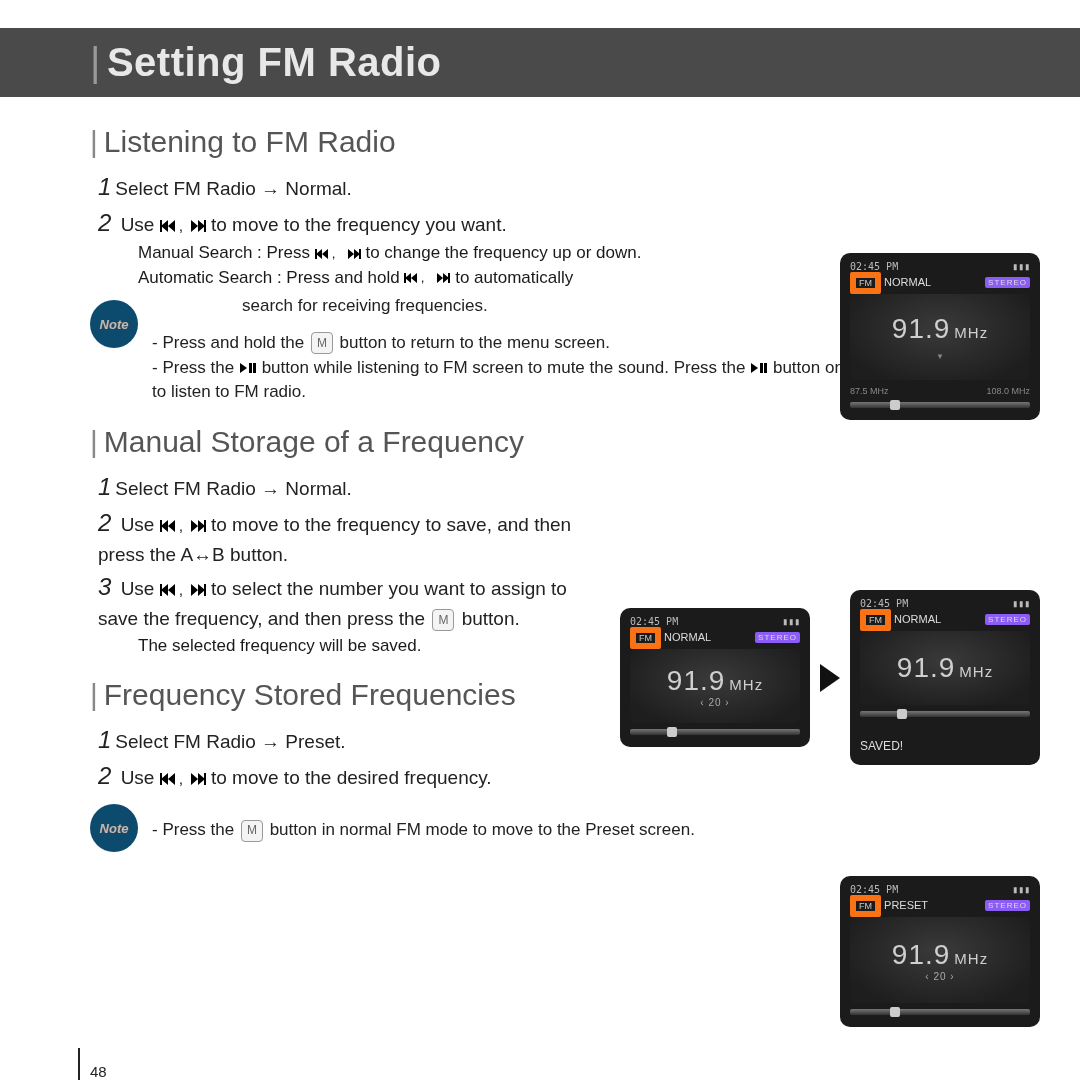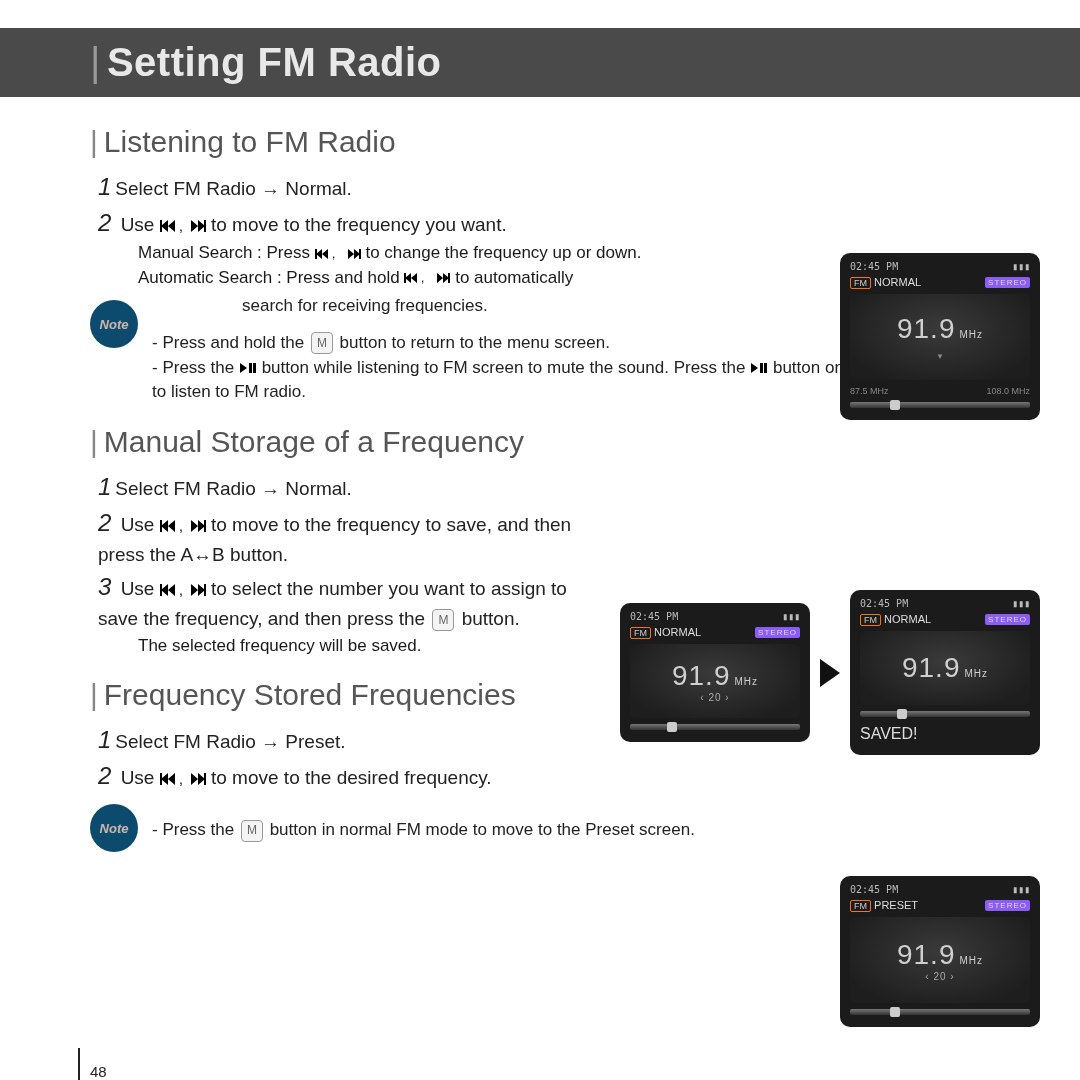--- a/index.html
+++ b/index.html
@@ -63,33 +63,33 @@
     width: 200px;
     background: #1b1b1b;
     border-radius: 10px;
     padding: 8px 10px 12px 10px;
     color:#ddd;
     font-size:11px;
     position:relative;
   }
   .dev-top { display:flex; justify-content:space-between; font-family: monospace; font-size:10px; color:#bbb; margin-bottom:4px;}
   .dev-row2 { display:flex; justify-content:space-between; align-items:center; margin-bottom:6px;}
-  .fm-badge { border:1px solid #f97316; border-radius:2px; font-size:9px; padding:0 3px; color:#ccc;}
+  .fm-badge { border:6px solid #f97316; border-radius:2px; font-size:9px; padding:0 3px; color:#ccc;}
   .screen-body {
     background: radial-gradient(ellipse at 50% 40%, #3a3a3a 0%, #1e1e1e 80%);
     height:86px; border-radius:6px;
     display:flex; flex-direction:column; align-items:center; justify-content:center;
   }
   .freq-big { color:#cfcfcf; font-size:28px; letter-spacing:1px; }
-  .freq-big .hz { font-size:10px; vertical-align:baseline; margin-left:4px;}
+  .freq-big .hz { font-size:15px; vertical-align:baseline; margin-left:4px;}
   .dev-sub { font-size:10px; color:#aaa; margin-top:0; letter-spacing:1px;}
   .dev-foot { display:flex; justify-content:space-between; font-size:9px; color:#888; margin-top:6px;}
   .dev-bar { height:6px; background:linear-gradient(#777,#333); border-radius:2px; margin-top:6px; position:relative;}
   .dev-bar::after{content:'';position:absolute;left:22%;top:-2px;width:10px;height:10px;background:#ccc;border-radius:2px;}
-  .dev-saved { font-size:16px; color:#ddd; margin-top:8px; }
+  .dev-saved { font-size:12px; color:#ddd; margin-top:22px; }
   .stereo-badge { font-size:8px; letter-spacing:1px; background:#8b5cf6; color:#ddd; padding:1px 3px; border-radius:2px;}
 
   .device-slot-1 { position:absolute; right:40px; top:225px; }
   .device-slot-2 { position:absolute; right:40px; top:562px; display:flex; align-items:center; gap:10px;}
   .device-slot-3 { position:absolute; right:40px; top:848px; }
   .tri-arrow { width:0;height:0;border-top:14px solid transparent;border-bottom:14px solid transparent;border-left:20px solid #111;}
   .page-num { position:absolute; left:90px; bottom:28px; font-size:15px; color:#222;}
   .left-rule { position:absolute; left:78px; top:1020px; height:40px; border-left:2px solid #222;}
   .narrow .device { width:190px; }
   .narrow .screen-body { height:74px; }

